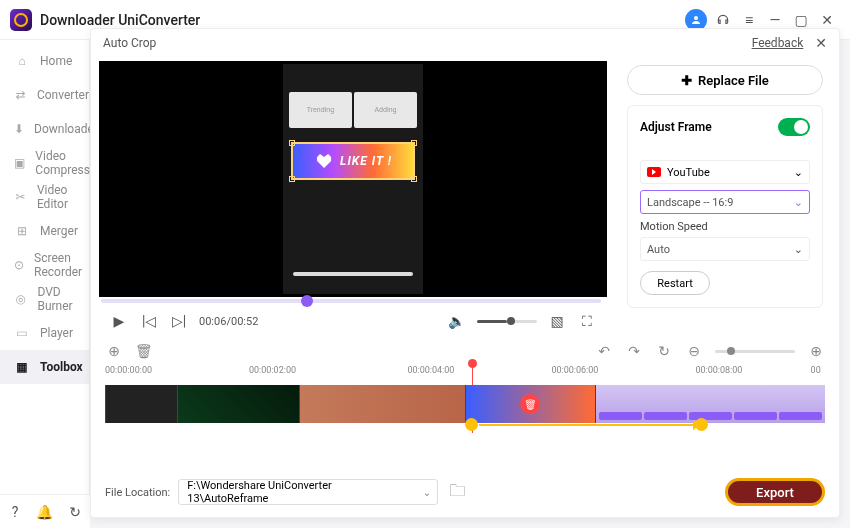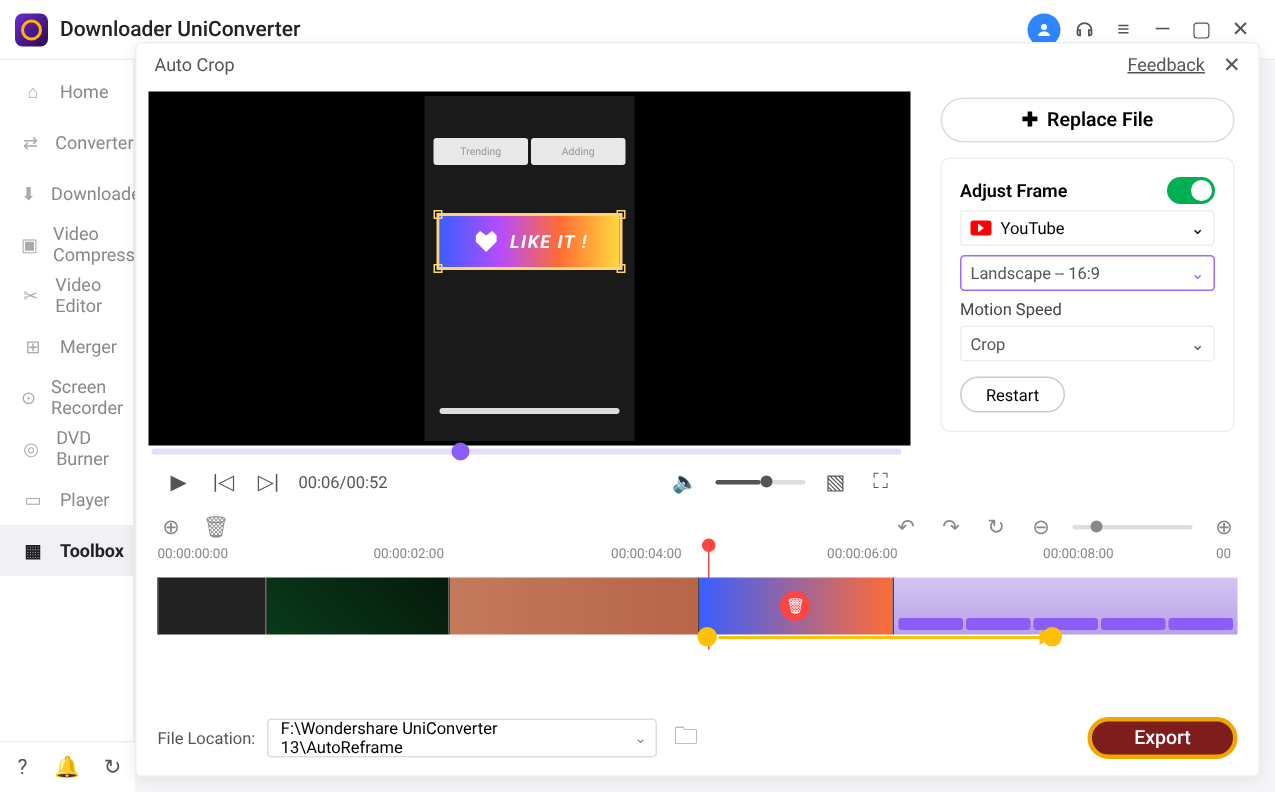--- a/index.html
+++ b/index.html
@@ -28,37 +28,37 @@
 .editor { position:absolute; left:90px; top:28px; right:10px; bottom:10px; background:#fff; border:1px solid #eee; border-radius:4px; box-shadow:0 2px 10px rgba(0,0,0,0.08); }
 .editor-header { height:28px; display:flex; align-items:center; padding:0 12px; font-size:12px; color:#555;}
 .editor-header .spacer{flex:1;}
 .editor-header .feedback{text-decoration:underline;color:#555;cursor:pointer;}
 .editor-header .close-x{margin-left:12px;cursor:pointer;font-size:14px;}
 
 .editor-body { display:flex; height:280px; }
 .preview-area { flex:1; display:flex; flex-direction:column; padding:4px 12px 0 8px;}
 .video-preview { flex:1; background:#000; position:relative; display:flex; align-items:center; justify-content:center; min-height:220px;}
 .phone-frame { width:140px; height:230px; background:#1a1a1a; position:relative; overflow:hidden;}
-.phone-frame .tabs-top{position:absolute;top:28px;left:0;right:0;height:18px;display:flex;gap:2px;padding:0 6px;}
+.phone-frame .tabs-top{position:absolute;top:28px;left:0;right:0;height:36px;display:flex;gap:2px;padding:0 6px;}
 .phone-frame .tabs-top div{flex:1;background:#e8e8e8;border-radius:2px;font-size:7px;display:flex;align-items:center;justify-content:center;color:#999;}
 .phone-frame .likeit{position:absolute;top:78px;left:8px;right:8px;height:38px;background:linear-gradient(90deg,#3a5fff,#b44dff,#ff6b35,#ffd93d);border:2px solid #ffd37a;display:flex;align-items:center;justify-content:center;font-style:italic;}
 .phone-frame .likeit .heart{width:20px;height:20px;background:#fff;clip-path:polygon(50% 85%,15% 50%,15% 30%,30% 15%,50% 30%,70% 15%,85% 30%,85% 50%);margin-right:6px;}
 .phone-frame .likeit span{color:#fff;font-weight:700;font-size:12px;letter-spacing:1px;}
 .phone-frame .likeit .handle{position:absolute;width:6px;height:6px;border:1px solid #ffd37a;background:transparent;}
 .phone-frame .likeit .h-tl{top:-4px;left:-4px;}
 .phone-frame .likeit .h-tr{top:-4px;right:-4px;}
 .phone-frame .likeit .h-bl{bottom:-4px;left:-4px;}
 .phone-frame .likeit .h-br{bottom:-4px;right:-4px;}
 .phone-frame .bottom-bar{position:absolute;bottom:18px;left:10px;right:10px;height:4px;background:#ddd;border-radius:2px;}
 
 
 .settings { width:220px; padding:8px 16px 8px 8px; }
 .replace-btn { width:100%; height:30px; border:1px solid #ddd; border-radius:15px; background:#fff; display:flex; align-items:center; justify-content:center; font-size:13px; font-weight:600; cursor:pointer; gap:6px;}
 .settings-panel { border:1px solid #eee; border-radius:6px; margin-top:10px; padding:12px;}
-.settings-row { display:flex; align-items:center; margin-bottom:4px;}
+.settings-row { display:flex; align-items:center; margin-bottom:24px;}
 .settings-row .label { font-size:12px; font-weight:600; flex:1;}
 .toggle { width:32px; height:18px; border-radius:9px; background:#00b050; position:relative;cursor:pointer;}
 .toggle::after{content:"";position:absolute;right:2px;top:2px;width:14px;height:14px;background:#fff;border-radius:50%;}
 .field-label{font-size:11px;color:#444;margin:6px 0 4px;}
 .yt-row{display:flex;align-items:center;border:1px solid #eee;border-radius:3px;height:24px;padding:0 6px;font-size:11px;cursor:pointer;}
 .yt-row .yt-icon{width:14px;height:10px;background:#ff0000;border-radius:2px;margin-right:6px;position:relative;}
 .yt-row .yt-icon::after{content:"";position:absolute;left:5px;top:2px;border-left:4px solid #fff;border-top:3px solid transparent;border-bottom:3px solid transparent;}
 .yt-row .spacer{flex:1;}
 .landscape-select{border:1px solid #9b6bff;border-radius:3px;height:24px;display:flex;align-items:center;padding:0 6px;font-size:11px;color:#555;margin-top:6px;cursor:pointer;}
 .landscape-select .spacer{flex:1;}
@@ -258,21 +258,21 @@
           <div class="spacer"></div>
           <span>⌄</span>
         </div>
         <div class="landscape-select">
           <span>Landscape -- 16:9</span>
           <div class="spacer"></div>
           <span class="chev">⌄</span>
         </div>
         <div class="field-label">Motion Speed</div>
         <div class="auto-select">
-          <span>Crop</span>
+          <span>Auto</span>
           <div class="spacer"></div>
           <span>⌄</span>
         </div>
         <div class="restart-btn">Restart</div>
       </div>
     </div>
   </div>
 
   <div class="tl-toolbar">
     <span class="tl-icon">⊕</span>

